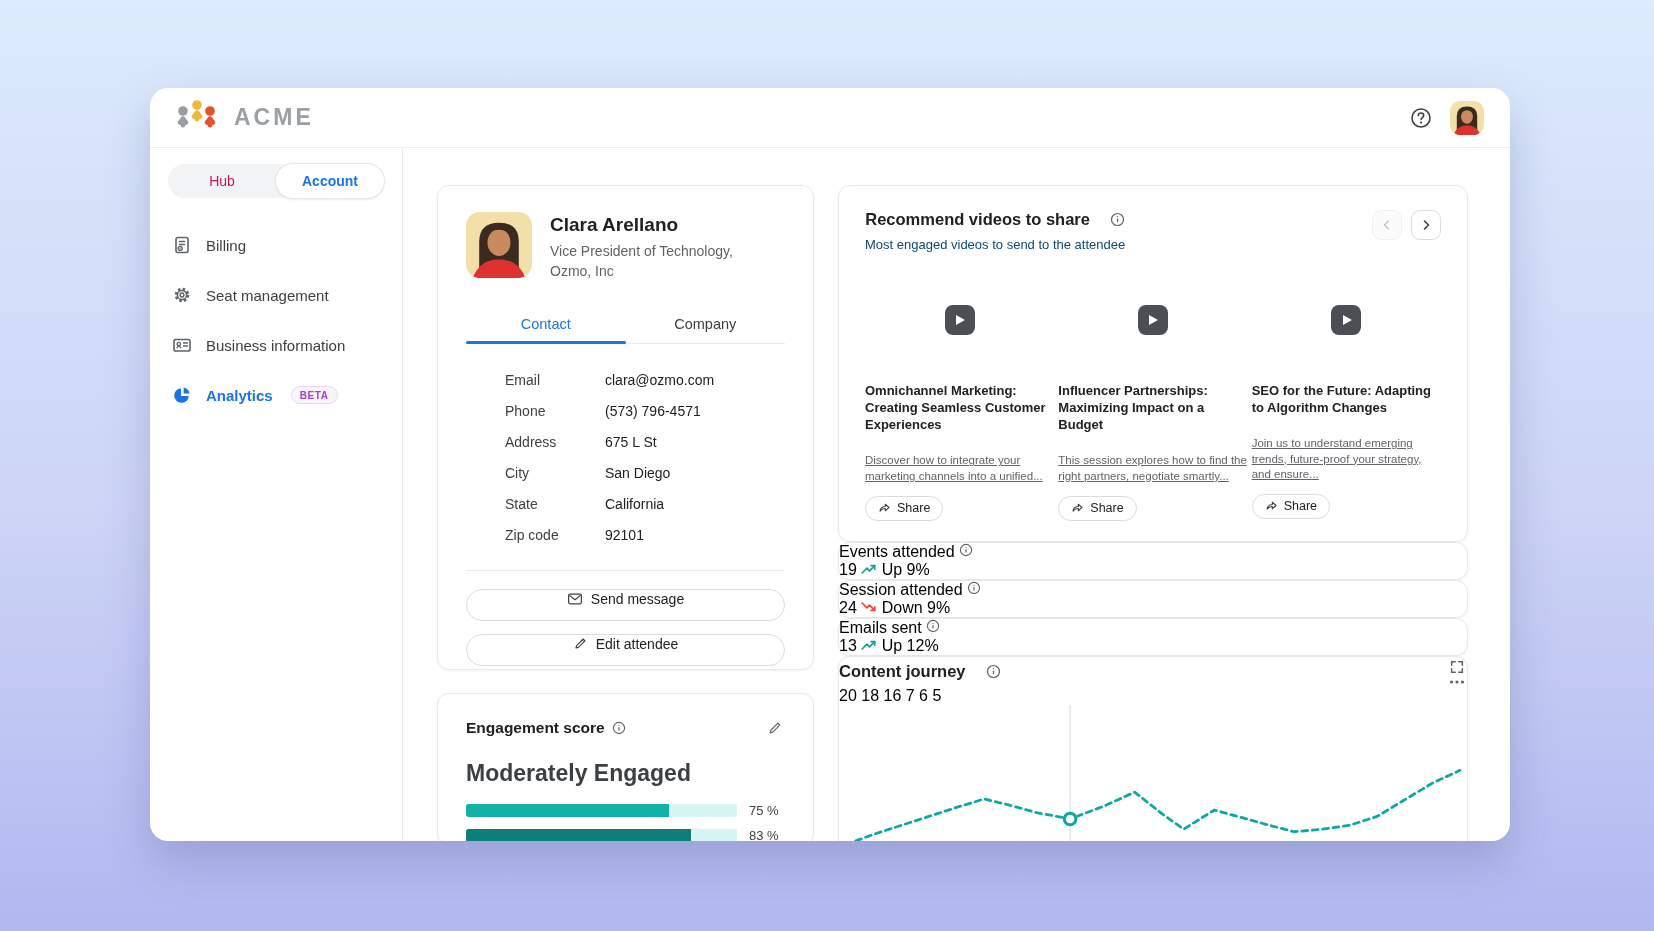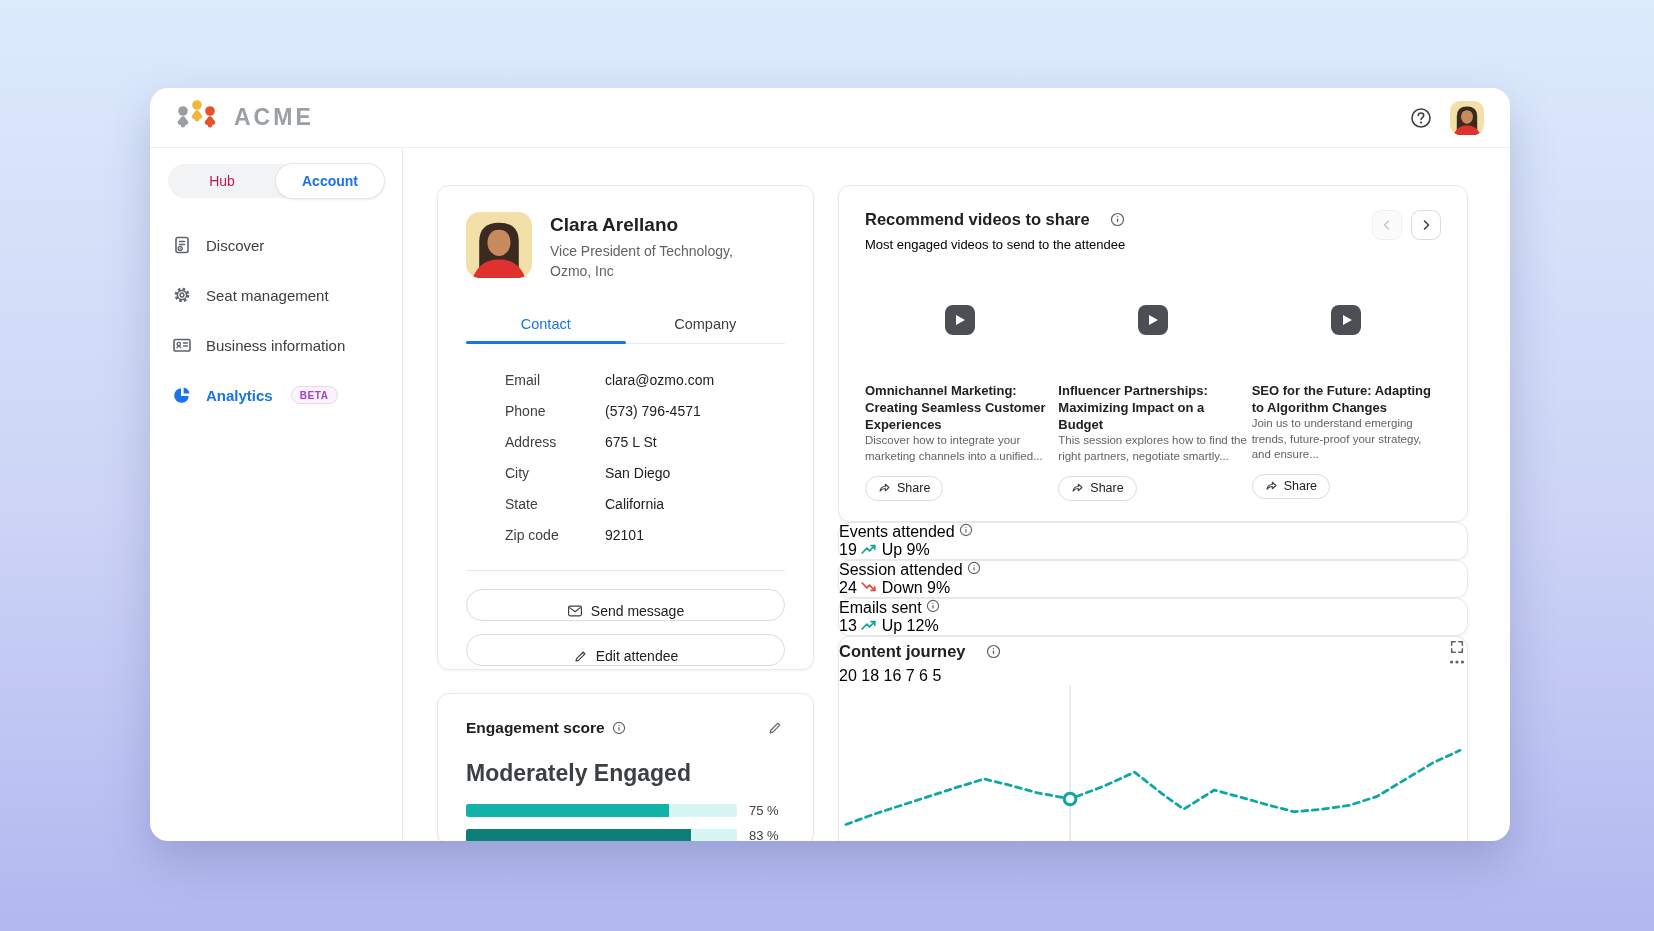--- a/index.html
+++ b/index.html
@@ -52,54 +52,54 @@
   .p-tabs{display:flex;margin-top:26px;border-bottom:1px solid #e8eaed;}
   .p-tab{flex:1;text-align:center;padding:9px 0 11px;font-size:14.5px;color:#3c4043;cursor:pointer;position:relative;}
   .p-tab.active{color:#1a73e8;}
   .p-tab.active::after{content:"";position:absolute;left:0;right:0;bottom:-1px;height:3px;background:#1a73e8;border-radius:2px;}
   .fields{margin-top:20px;}
   .f-row{display:flex;padding:7.5px 8px;font-size:14px;align-items:center;margin-left:31px;}
   .f-label{width:100px;flex:none;color:#3c4043;}
   .f-value{color:#202124;}
   .p-divider{border:none;border-top:1px solid #e8eaed;margin:20px 0 18px;}
   .p-btn{width:100%;height:32px;border-radius:16px;border:1px solid #dadce0;background:#fff;
-    display:flex;align-items:flex-end;justify-content:center;gap:8px;font-size:14px;color:#202124;
+    display:flex;align-items:flex-start;justify-content:center;gap:8px;font-size:14px;color:#202124;
     cursor:pointer;font-family:inherit;margin-bottom:13px;}
   .p-btn svg{color:#3c4043;}
 
   
   .engagement-card{margin-top:23px;padding:24px 28px;height:152px;flex:none;overflow:hidden;}
   .card-title-row{display:flex;align-items:center;justify-content:space-between;}
   .card-title{font-size:15.5px;font-weight:bold;color:#202124;display:flex;align-items:center;gap:7px;}
   .info-i{color:#5f6368;display:inline-flex;}
   .icon-btn{border:none;background:none;color:#5f6368;cursor:pointer;padding:2px;display:flex;align-items:center;}
   .e-status{margin-top:22px;font-size:23px;font-weight:bold;color:#3c4043;}
   .bars{margin-top:16px;}
   .bar-row{display:flex;align-items:center;gap:12px;margin-bottom:10px;}
   .bar-track{flex:1;height:13px;background:#d7f6f3;border-radius:2px;overflow:hidden;}
   .bar-fill{height:100%;border-radius:2px 0 0 2px;}
   .bar-label{font-size:13px;color:#3c4043;width:36px;flex:none;}
 
   
   .videos-card{padding:24px 26px 20px;flex:none;}
   .v-head{display:flex;justify-content:space-between;align-items:flex-start;}
-  .v-title{font-size:16.5px;font-weight:bold;color:#202124;display:flex;gap:20px;align-items:center;}
-  .v-sub{margin-top:8px;font-size:13px;color:#000000;}
+  .v-title{font-size:16.5px;font-weight:bold;color:#202124;display:flex;gap:20px;align-items:center;justify-content:center;}
+  .v-sub{margin-top:8px;font-size:13px;color:#0c4a6e;}
   .v-nav{display:flex;gap:9px;}
   .v-nav-btn{width:30px;height:30px;border-radius:9px;border:1px solid #dadce0;background:#fff;color:#3c4043;
     display:flex;align-items:center;justify-content:center;cursor:pointer;}
   .v-nav-btn.disabled{border-color:#eef0f2;color:#c3c7cb;background:#fbfbfc;cursor:default;}
   .v-cards{display:flex;gap:4px;margin-top:18px;}
   .v-card{flex:1;min-width:0;}
   .thumb{height:100px;border-radius:8px;position:relative;overflow:hidden;cursor:pointer;}
   .play{position:absolute;left:50%;top:50%;transform:translate(-50%,-50%);width:30px;height:30px;border-radius:8px;
     background:rgba(25,28,38,.78);display:flex;align-items:center;justify-content:center;}
   .play::after{content:"";border-left:9px solid #fff;border-top:5.5px solid transparent;border-bottom:5.5px solid transparent;margin-left:2px;}
   .vc-title{margin-top:12px;font-size:13px;font-weight:bold;color:#202124;line-height:1.32;}
-  .vc-desc{margin-top:0;font-size:11.5px;color:#5f6368;line-height:1.35;}
+  .vc-desc{margin-top:20px;font-size:11.5px;color:#5f6368;line-height:1.35;text-decoration:underline;}
   .share-btn{margin-top:11px;display:inline-flex;align-items:center;gap:6px;padding:4px 12px 5px;
     border:1px solid #dadce0;border-radius:13px;background:#fff;font-size:12.5px;color:#202124;cursor:pointer;font-family:inherit;}
   .share-btn svg{color:#3c4043;}
 
   
   .thumb1{background:radial-gradient(circle at 30% 15%,#f early;}
   .thumb1{background:radial-gradient(circle at 28% 12%,#f19a5e 0%,#e07a3e 45%,#d3682f 100%);}
   .t1-pedestal{position:absolute;left:50%;bottom:-8px;transform:translateX(-50%);width:110px;height:26px;border-radius:50%;background:#e9b58b;}
   .t1-phone{position:absolute;left:50%;top:50%;transform:translate(-50%,-52%);width:36px;height:64px;background:#2b2320;border-radius:7px;}
   .t1-screen{position:absolute;left:50%;top:50%;transform:translate(-50%,-52%);width:28px;height:56px;background:#c99b7e;border-radius:4px;}
@@ -204,21 +204,21 @@
           <button class="seg active">Account</button>
         </div>
         <nav>
           <div class="nav-item">
             <svg width="20" height="20" viewBox="0 0 20 20">
               <rect x="4" y="2.5" width="12" height="15" rx="2" fill="none" stroke="currentColor" stroke-width="1.6"></rect>
               <path d="M7.5 6.5h5 M7.5 9.5h5" stroke="currentColor" stroke-width="1.4" stroke-linecap="round"></path>
               <circle cx="8.2" cy="13.4" r="2" fill="none" stroke="currentColor" stroke-width="1.3"></circle>
               <path d="M8.2 12.4v2" stroke="currentColor" stroke-width="1"></path>
             </svg>
-            <span>Discover</span>
+            <span>Billing</span>
           </div>
           <div class="nav-item">
             <svg width="20" height="20" viewBox="0 0 20 20">
               <circle cx="10" cy="10" r="6" fill="none" stroke="currentColor" stroke-width="2.6" stroke-dasharray="2.5 2.2"></circle>
               <circle cx="10" cy="10" r="4.6" fill="none" stroke="currentColor" stroke-width="1.5"></circle>
               <circle cx="10" cy="10" r="1.9" fill="none" stroke="currentColor" stroke-width="1.5"></circle>
             </svg>
             <span>Seat management</span>
           </div>
           <div class="nav-item">

